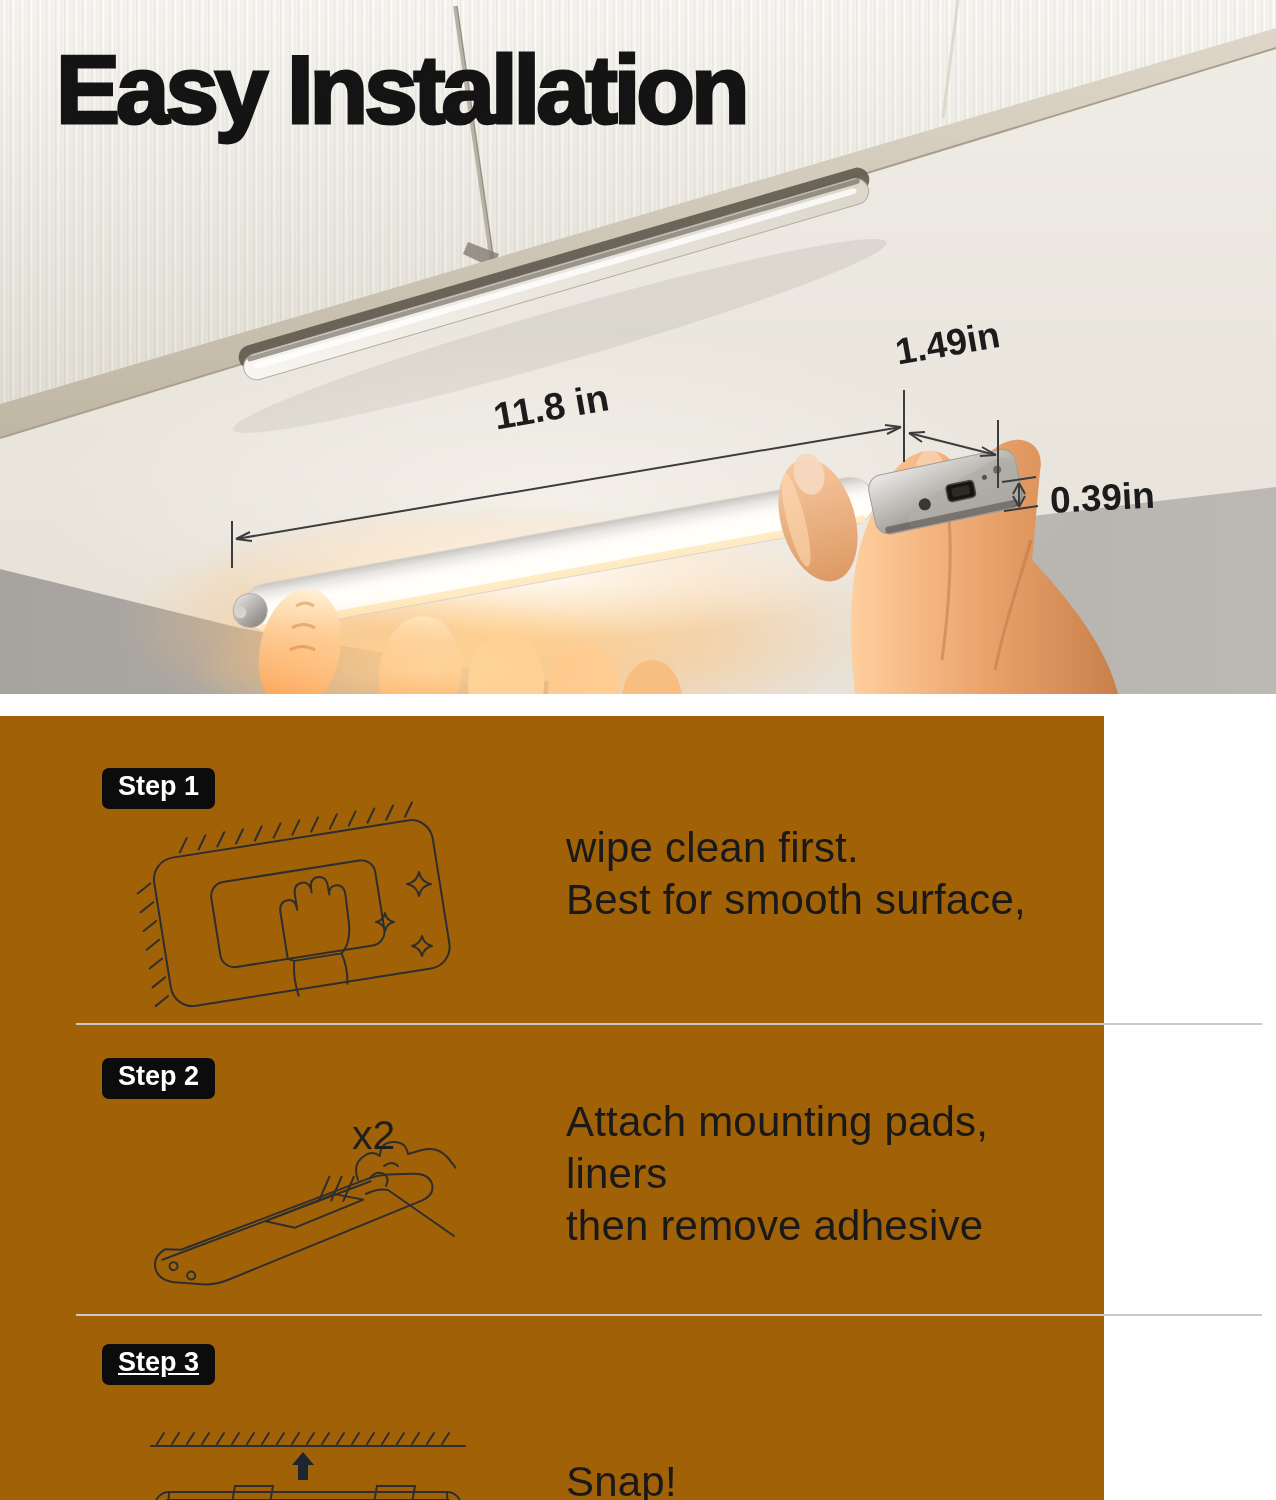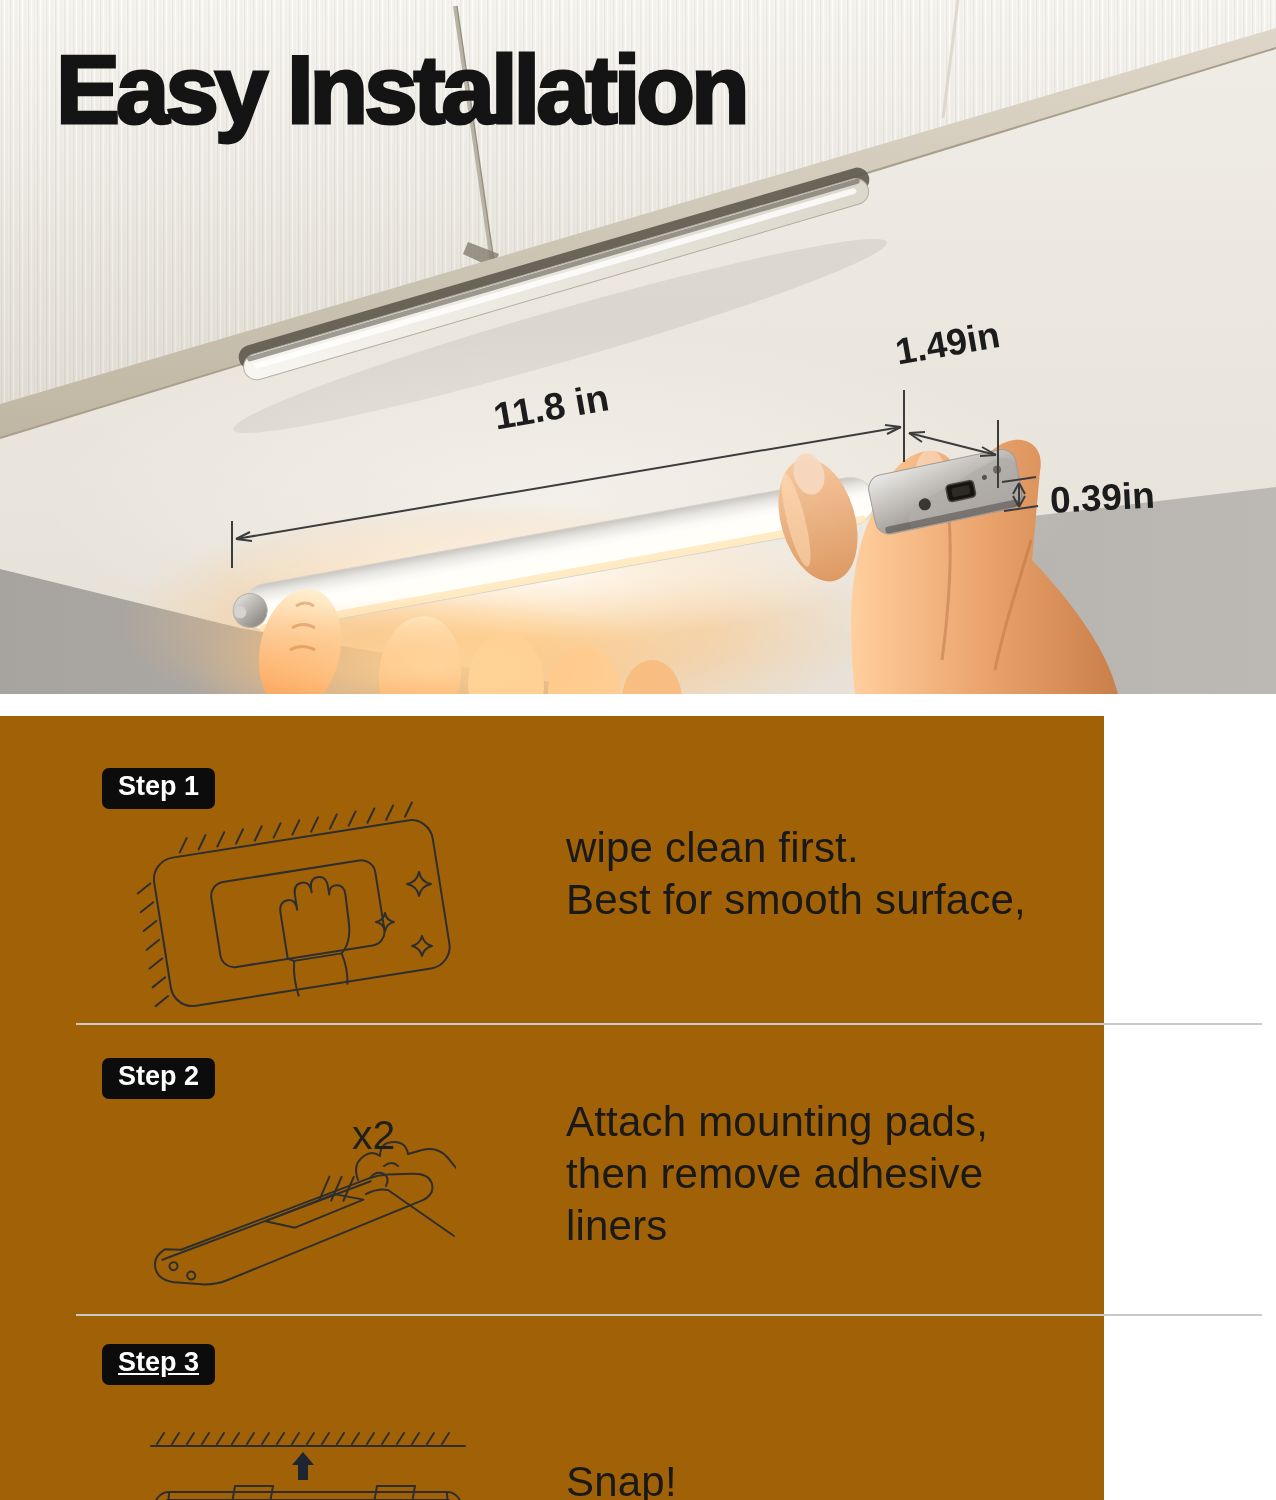--- a/index.html
+++ b/index.html
@@ -248,22 +248,22 @@
       <g>
         <path d="M232 78 Q226 62 238 54 Q246 48 254 54 Q254 40 268 40 Q280 40 282 52 L296 48 Q312 44 322 56 L330 66"></path>
         <path d="M240 92 Q252 86 262 88 L328 134"></path>
         <path d="M244 76 Q250 68 258 72 Q264 76 260 84"></path>
         <path d="M258 64 Q266 58 272 64"></path>
       </g>
     </svg>
     <div class="qty-label">x2</div>
     <div class="step-text text2">
       <div>Attach mounting pads,</div>
+      <div>liners</div>
       <div>then remove adhesive</div>
-      <div>liners</div>
     </div>
 
     <div class="hr hr2"></div>
 
     <div class="badge badge3">Step 3</div>
     <svg class="illus illus3" width="330" height="102" viewBox="0 0 330 102">
       <path d="M8 26 L322 26" stroke-width="1.8"></path>
       <path d="M14 24 l7 -11 m8 11 l7 -11 m8 11 l7 -11 m8 11 l7 -11 m8 11 l7 -11 m8 11 l7 -11 m8 11 l7 -11 m8 11 l7 -11 m8 11 l7 -11 m8 11 l7 -11 m8 11 l7 -11 m8 11 l7 -11 m8 11 l7 -11 m8 11 l7 -11 m8 11 l7 -11 m8 11 l7 -11 m8 11 l7 -11 m8 11 l7 -11 m8 11 l7 -11 m8 11 l7 -11" stroke-width="1.3"></path>
       <polygon points="149,45 160,32 171,45 165,45 165,60 155,60 155,45" fill="#1d2531" stroke="none"></polygon>
       <rect x="12" y="72" width="306" height="34" rx="14"></rect>

